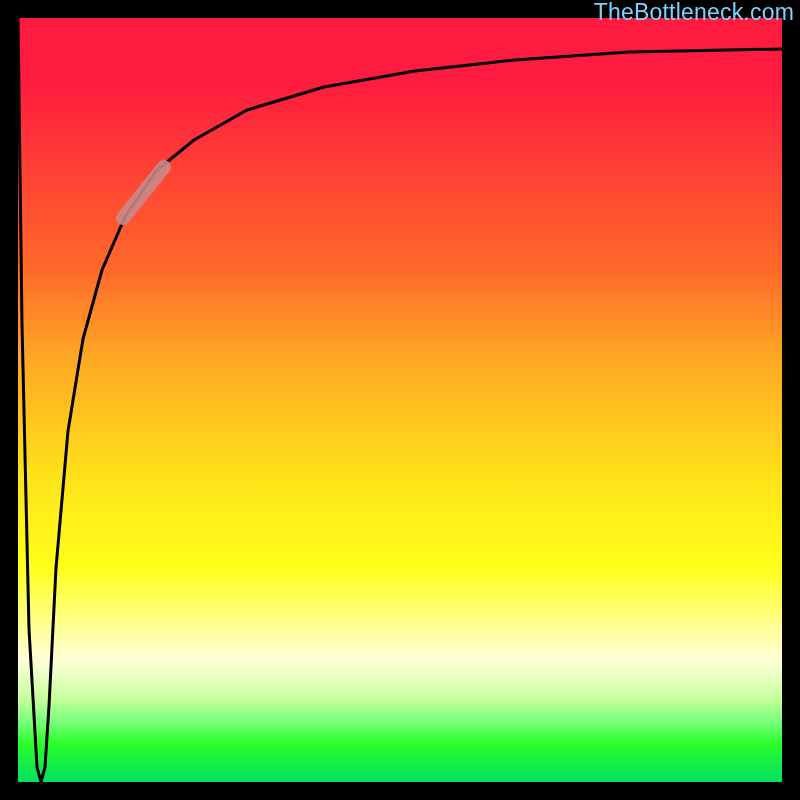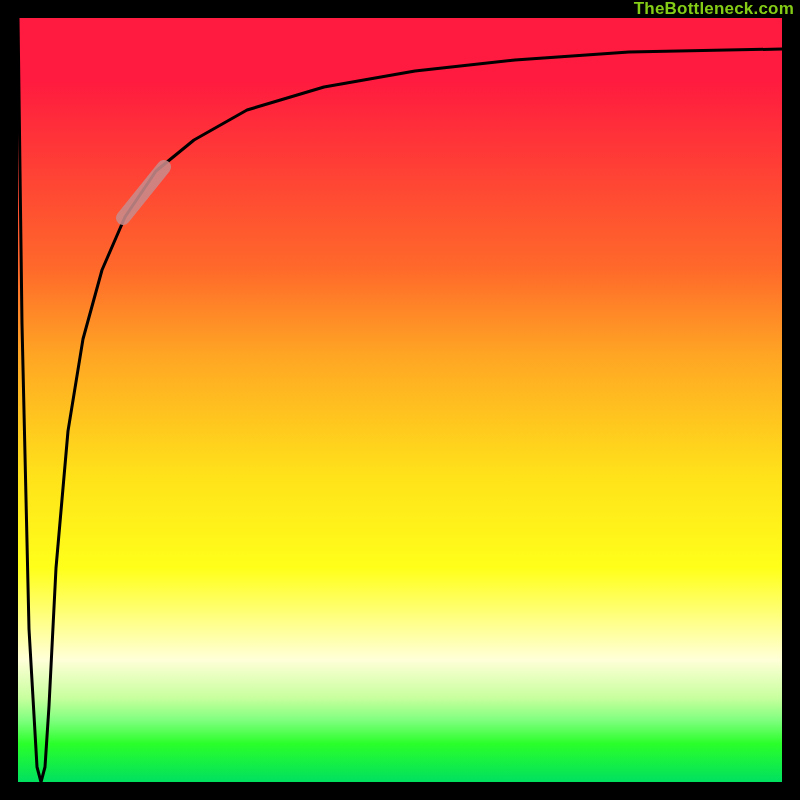--- a/index.html
+++ b/index.html
@@ -35,23 +35,23 @@
       #c8ff9e 89%,
       #7dff7d 92%,
       #2aff2a 95%,
       #00e060 100%
     );
   }
   .watermark {
     position: absolute;
     top: -1px;
     right: 6px;
-    font-size: 17px;
-    font-weight: 700;
-    color: #84cc16;
+    font-size: 23px;
+    font-weight: 400;
+    color: #7dd3fc;
     letter-spacing: 0.2px;
     user-select: none;
   }
   svg.curve {
     position: absolute;
     left: 18px;
     top: 18px;
     width: 764px;
     height: 764px;
     overflow: visible;

